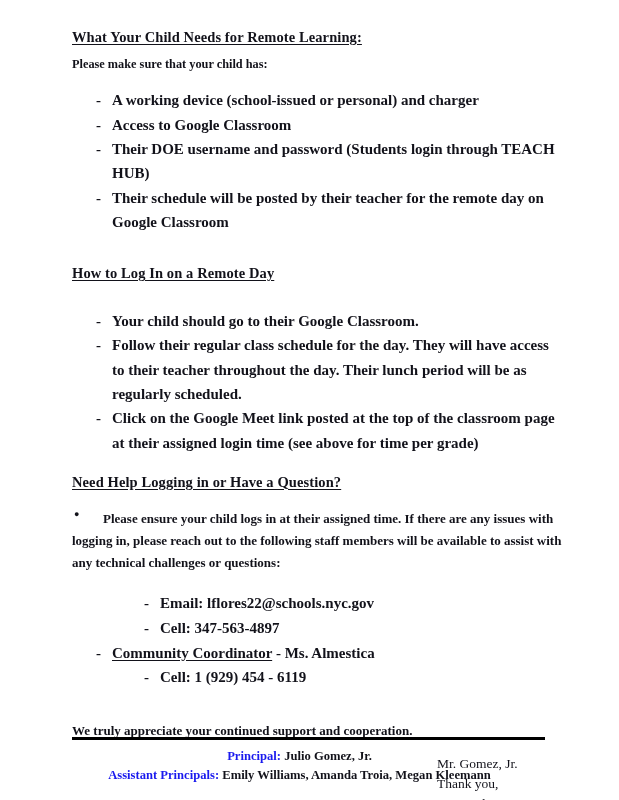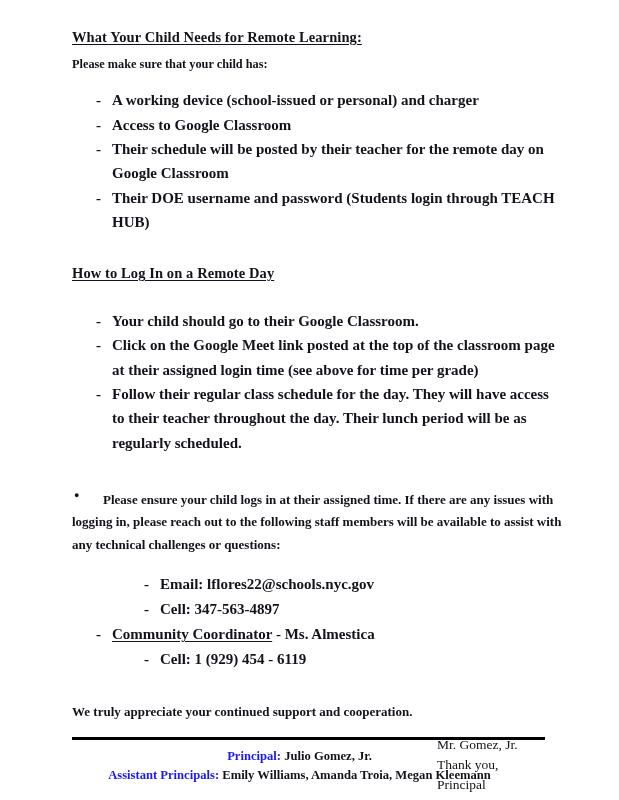--- a/index.html
+++ b/index.html
@@ -143,36 +143,37 @@
 <div class="page">
 
   <div class="body-area">
 
     <h2 class="section">What Your Child Needs for Remote Learning:</h2>
     <p class="lead">Please make sure that your child has:</p>
     <div class="gap-1"></div>
     <ul class="dash">
       <li>A working device (school-issued or personal) and charger</li>
       <li>Access to Google Classroom</li>
+      <li>Their DOE username and password (Students login through TEACH HUB)</li>
       <li>Their schedule will be posted by their teacher for the remote day on Google Classroom</li>
-      <li>Their DOE username and password (Students login through TEACH HUB)</li>
     </ul>
 
     <div class="gap-3"></div>
 
     <h2 class="section">How to Log In on a Remote Day</h2>
     <div class="gap-2"></div>
     <ul class="dash">
       <li>Your child should go to their Google Classroom.</li>
+      <li>Follow their regular class schedule for the day. They will have access to their teacher throughout the day. Their lunch period will be as regularly scheduled.</li>
       <li>Click on the Google Meet link posted at the top of the classroom page at their assigned login time (see above for time per grade)</li>
-      <li>Follow their regular class schedule for the day. They will have access to their teacher throughout the day. Their lunch period will be as regularly scheduled.</li>
     </ul>
 
     <div class="gap-4"></div>
 
+    <h2 class="section">Need Help Logging in or Have a Question?</h2>
 
     <p class="round-bullet">
       <span class="first-indent">Please ensure your child logs in at their assigned time. If there are any issues with logging in, please reach out to the following staff members will be available to assist with any technical challenges or questions:</span>
     </p>
 
     <div class="gap-1"></div>
 
     <ul class="dash sub">
       <li>Email: lflores22@schools.nyc.gov</li>
       <li>Cell: 347-563-4897</li>

